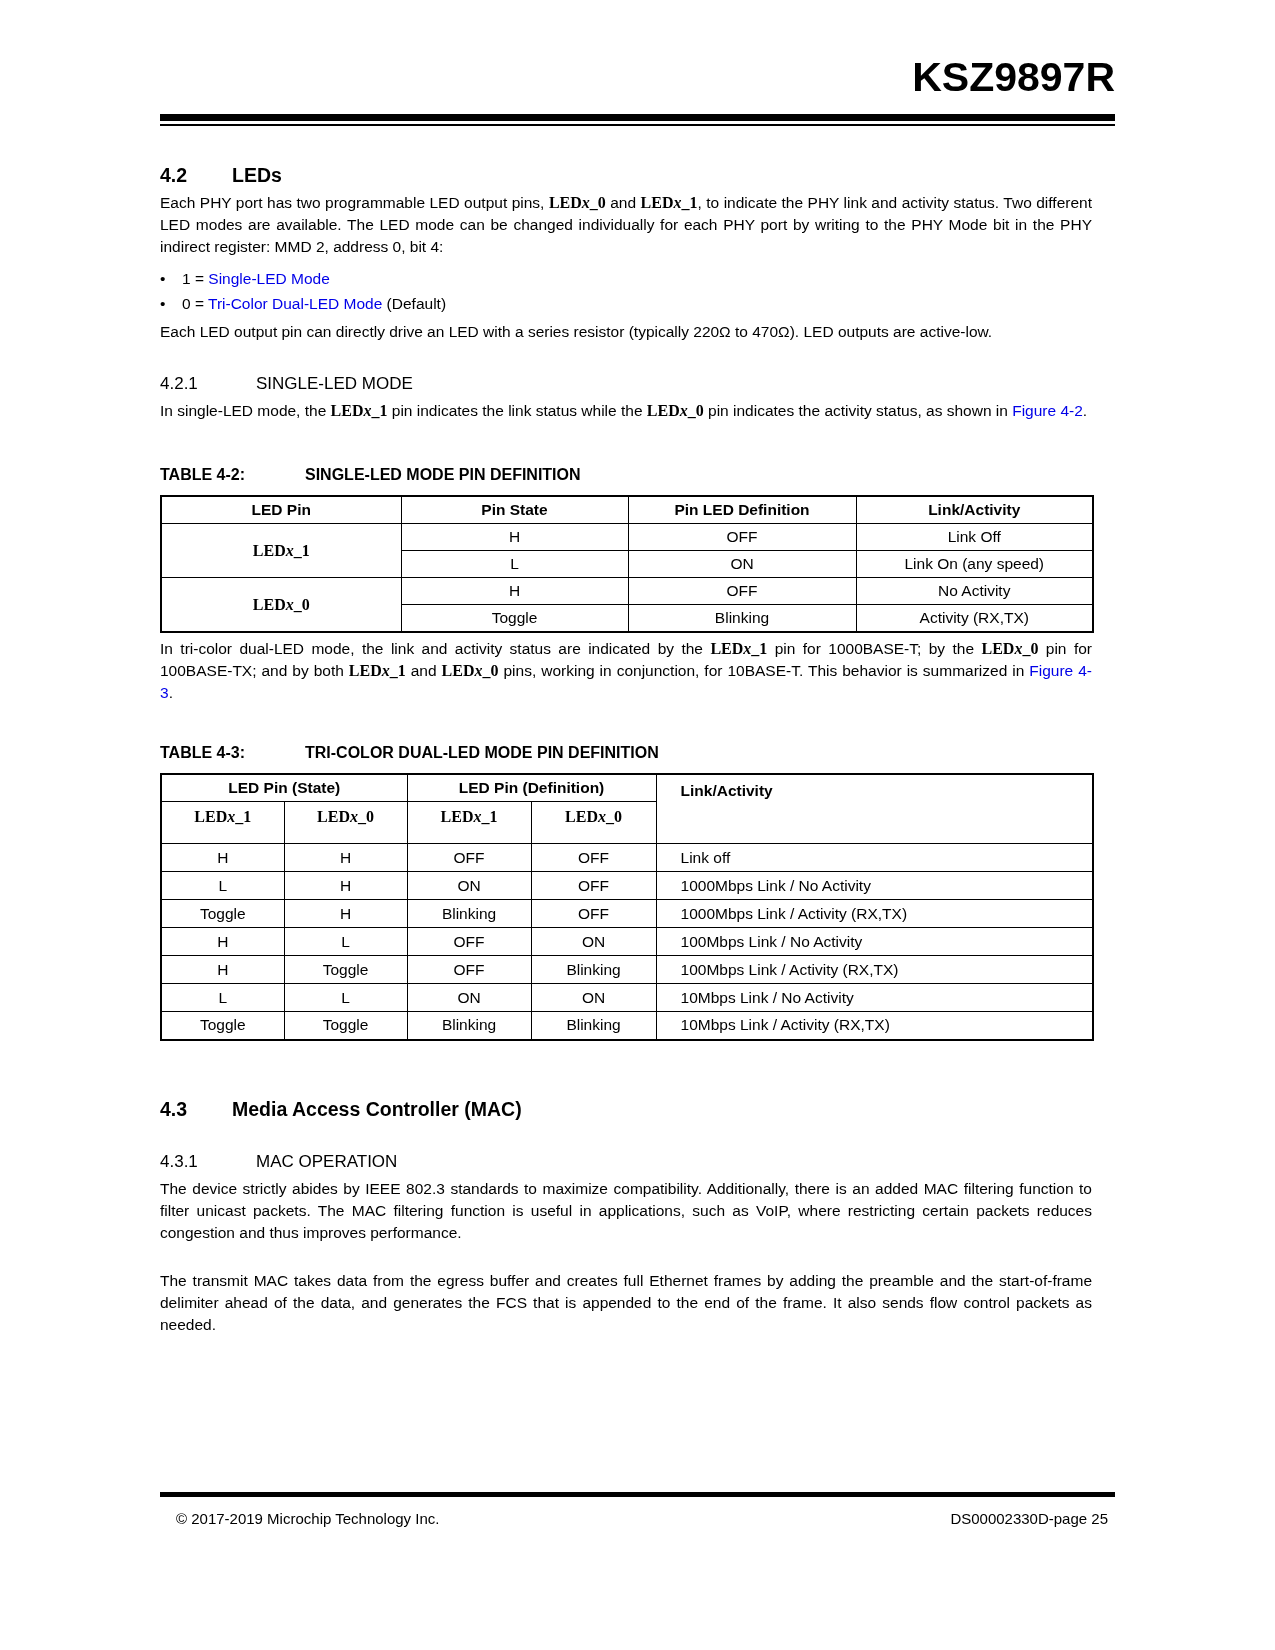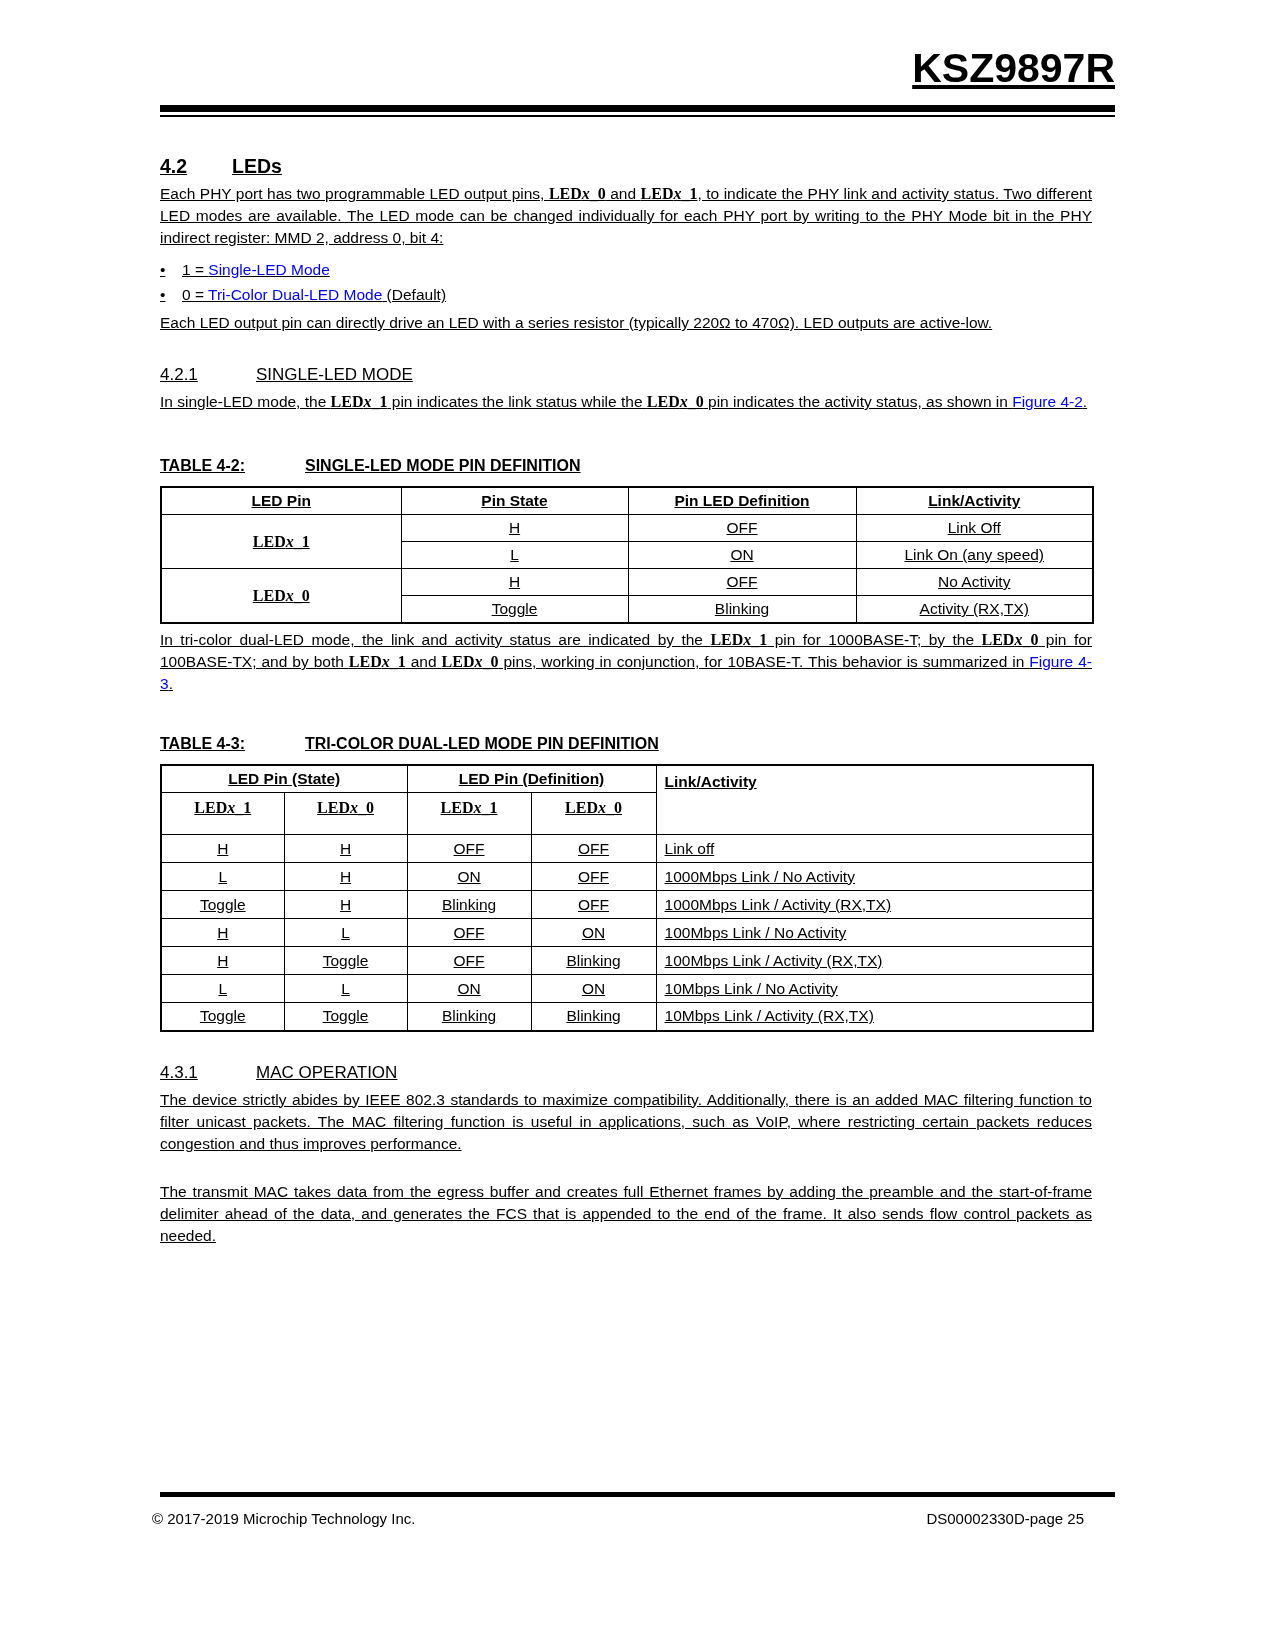--- a/index.html
+++ b/index.html
@@ -2,21 +2,21 @@
 <html><head>
 <meta charset="utf-8">
 <style>
   * { margin:0; padding:0; box-sizing:border-box; }
   html,body { background:#ffffff; }
   body {
     width:1275px; height:1650px; position:relative;
     font-family:"Liberation Sans", sans-serif; color:#000;
     overflow:hidden;
   }
-  .content { position:absolute; left:160px; top:7px; width:955px;text-decoration:underline; }
+  .content { position:absolute; left:160px; top:16px; width:955px; }
 
   .doc-title { margin-top:38px; text-align:right; font-size:41px; font-weight:bold; line-height:46px; }
 
   .double-rule { margin-top:14px; height:13px; position:relative; }
   .double-rule::before { content:""; position:absolute; left:0; right:0; top:0; height:7px; background:#000; }
   .double-rule::after  { content:""; position:absolute; left:0; right:0; top:10px; height:2px; background:#000; }
 
   .h2 { display:flex; margin-top:36px; font-size:19.5px; font-weight:bold; line-height:24px; }
   .h2 .h-num { width:72px; flex:none; }
 
@@ -26,34 +26,34 @@
   .body-text { margin-top:5px; font-size:15.5px; line-height:22px; text-align:justify; width:932px; }
 
   .bullets { margin-top:8px; }
   .bullet { display:flex; font-size:15.5px; line-height:25px; width:932px; }
   .bullet .marker { width:22px; flex:none; }
 
   .tbl-caption { display:flex; margin-top:42px; font-size:16px; font-weight:bold; line-height:21px;align-items:center; }
   .tbl-caption .cap-label { width:145px; flex:none; }
 
   table.tbl { border-collapse:collapse; margin-top:10px; width:932px; border:2px solid #000; table-layout:fixed; }
-  .tbl td, .tbl th { border:1px solid #000; font-size:15.5px; padding:3px 8px; text-align:center; height:27px; line-height:20px; }
+  .tbl td, .tbl th { border:1px solid #000; font-size:15.5px; padding:3px 24px; text-align:center; height:27px; line-height:20px; }
   .tbl th { font-weight:bold; }
 
   .pin-cell { font-family:"Liberation Serif", serif; font-weight:bold; font-size:16px; }
   .seg-led  { font-family:"Liberation Serif", serif; font-weight:bold; font-size:16px;text-align:right; }
   .seg-link { color:#0000e8; cursor:pointer; }
 
   .tbl3 .link-head { text-align:left; vertical-align:top; padding-top:6px; }
   .tbl3 .subhead th { height:42px; vertical-align:top; padding-top:5px; }
   .tbl3 td.link-col { text-align:left; }
   .tbl3 tr.datarow td { height:28px; }
 
   .footer-rule { position:absolute; left:160px; width:955px; top:1492px; height:5px; background:#000; }
-  .footer { position:absolute; left:152px; width:932px; top:1510px; display:flex; justify-content:space-between; font-size:15px; }
+  .footer { position:absolute; left:176px; width:932px; top:1510px; display:flex; justify-content:space-between; font-size:15px; }
 </style>
 </head>
 <body>
 
 <div class="content">
 
   <div class="doc-title">KSZ9897R</div>
   <div class="double-rule"></div>
 
   <div class="h2">
@@ -200,20 +200,24 @@
       <tr class="datarow">
         <td>Toggle</td>
         <td>Toggle</td>
         <td>Blinking</td>
         <td>Blinking</td>
         <td class="link-col">10Mbps Link / Activity (RX,TX)</td>
       </tr>
     </tbody>
   </table>
 
+  <div class="h2" style="margin-top:56px">
+    <span class="h-num">4.3</span>
+    <span>Media Access Controller (MAC)</span>
+  </div>
 
   <div class="h3">
     <span class="h-num">4.3.1</span>
     <span>MAC OPERATION</span>
   </div>
 
   <p class="body-text">The device strictly abides by IEEE 802.3 standards to maximize compatibility. Additionally, there is an added MAC filtering function to filter unicast packets. The MAC filtering function is useful in applications, such as VoIP, where restricting certain packets reduces congestion and thus improves performance.</p>
   <p class="body-text" style="margin-top:26px">The transmit MAC takes data from the egress buffer and creates full Ethernet frames by adding the preamble and the start-of-frame delimiter ahead of the data, and generates the FCS that is appended to the end of the frame. It also sends flow control packets as needed.</p>
 
 </div>

